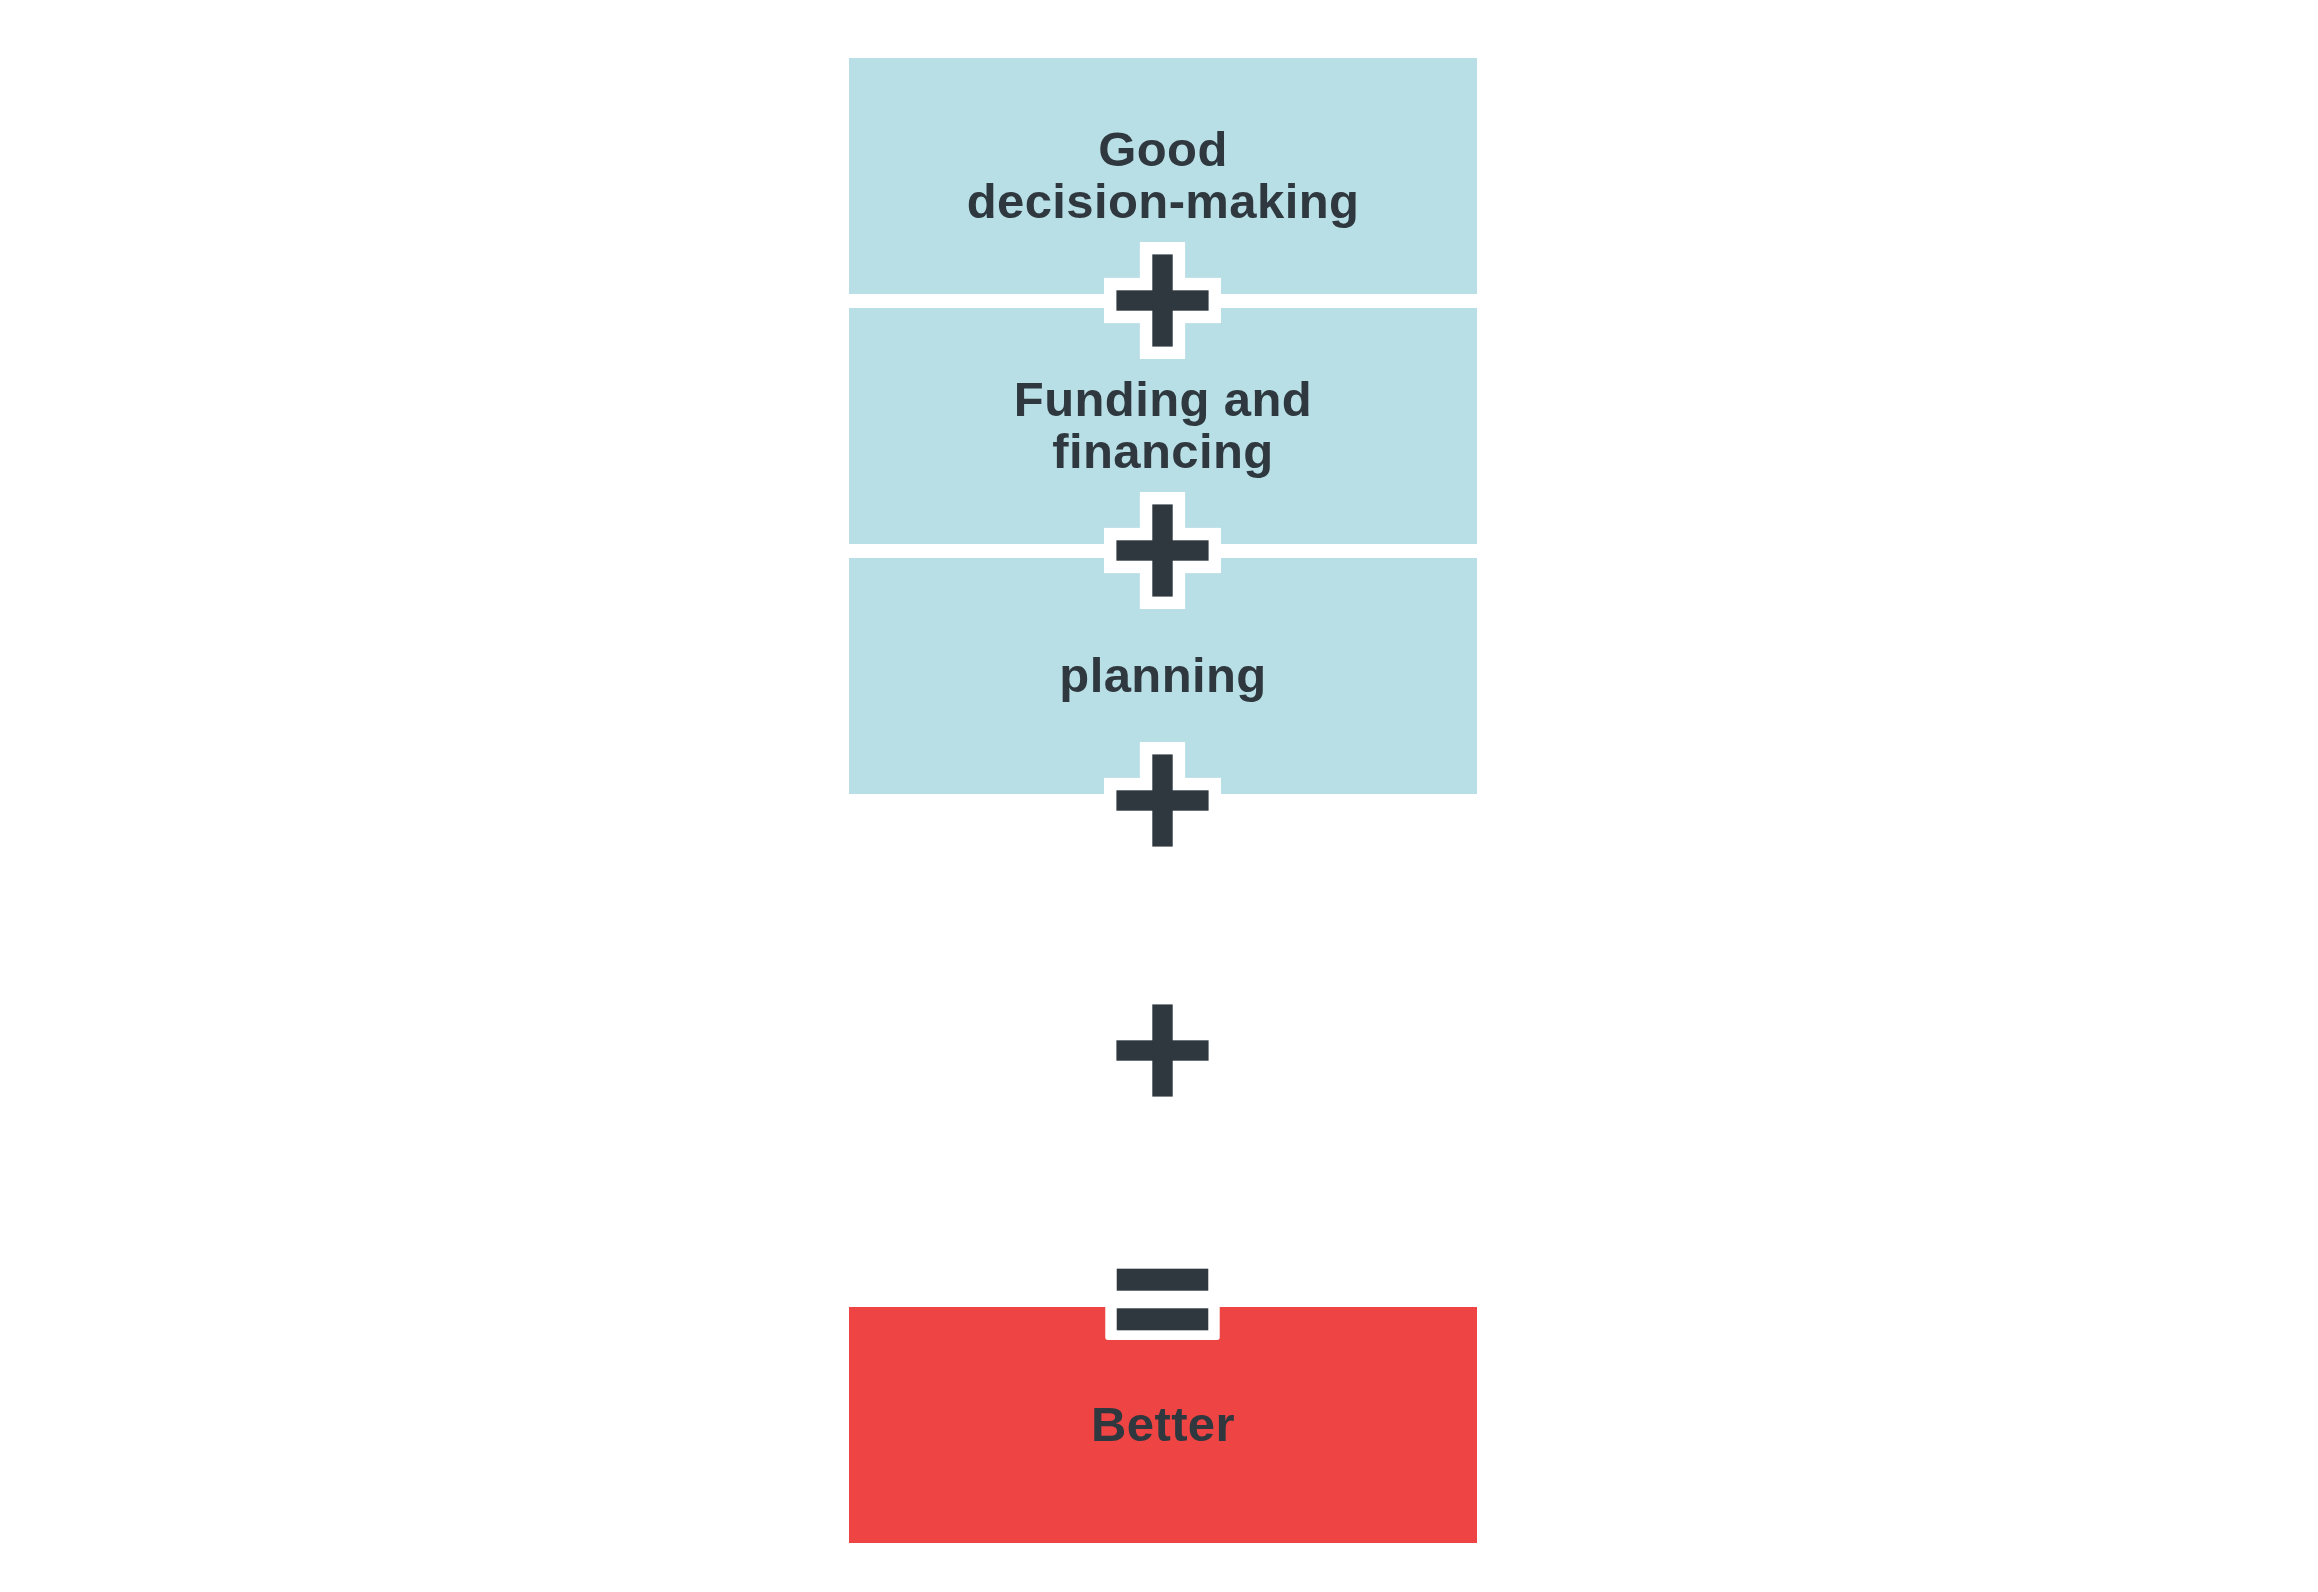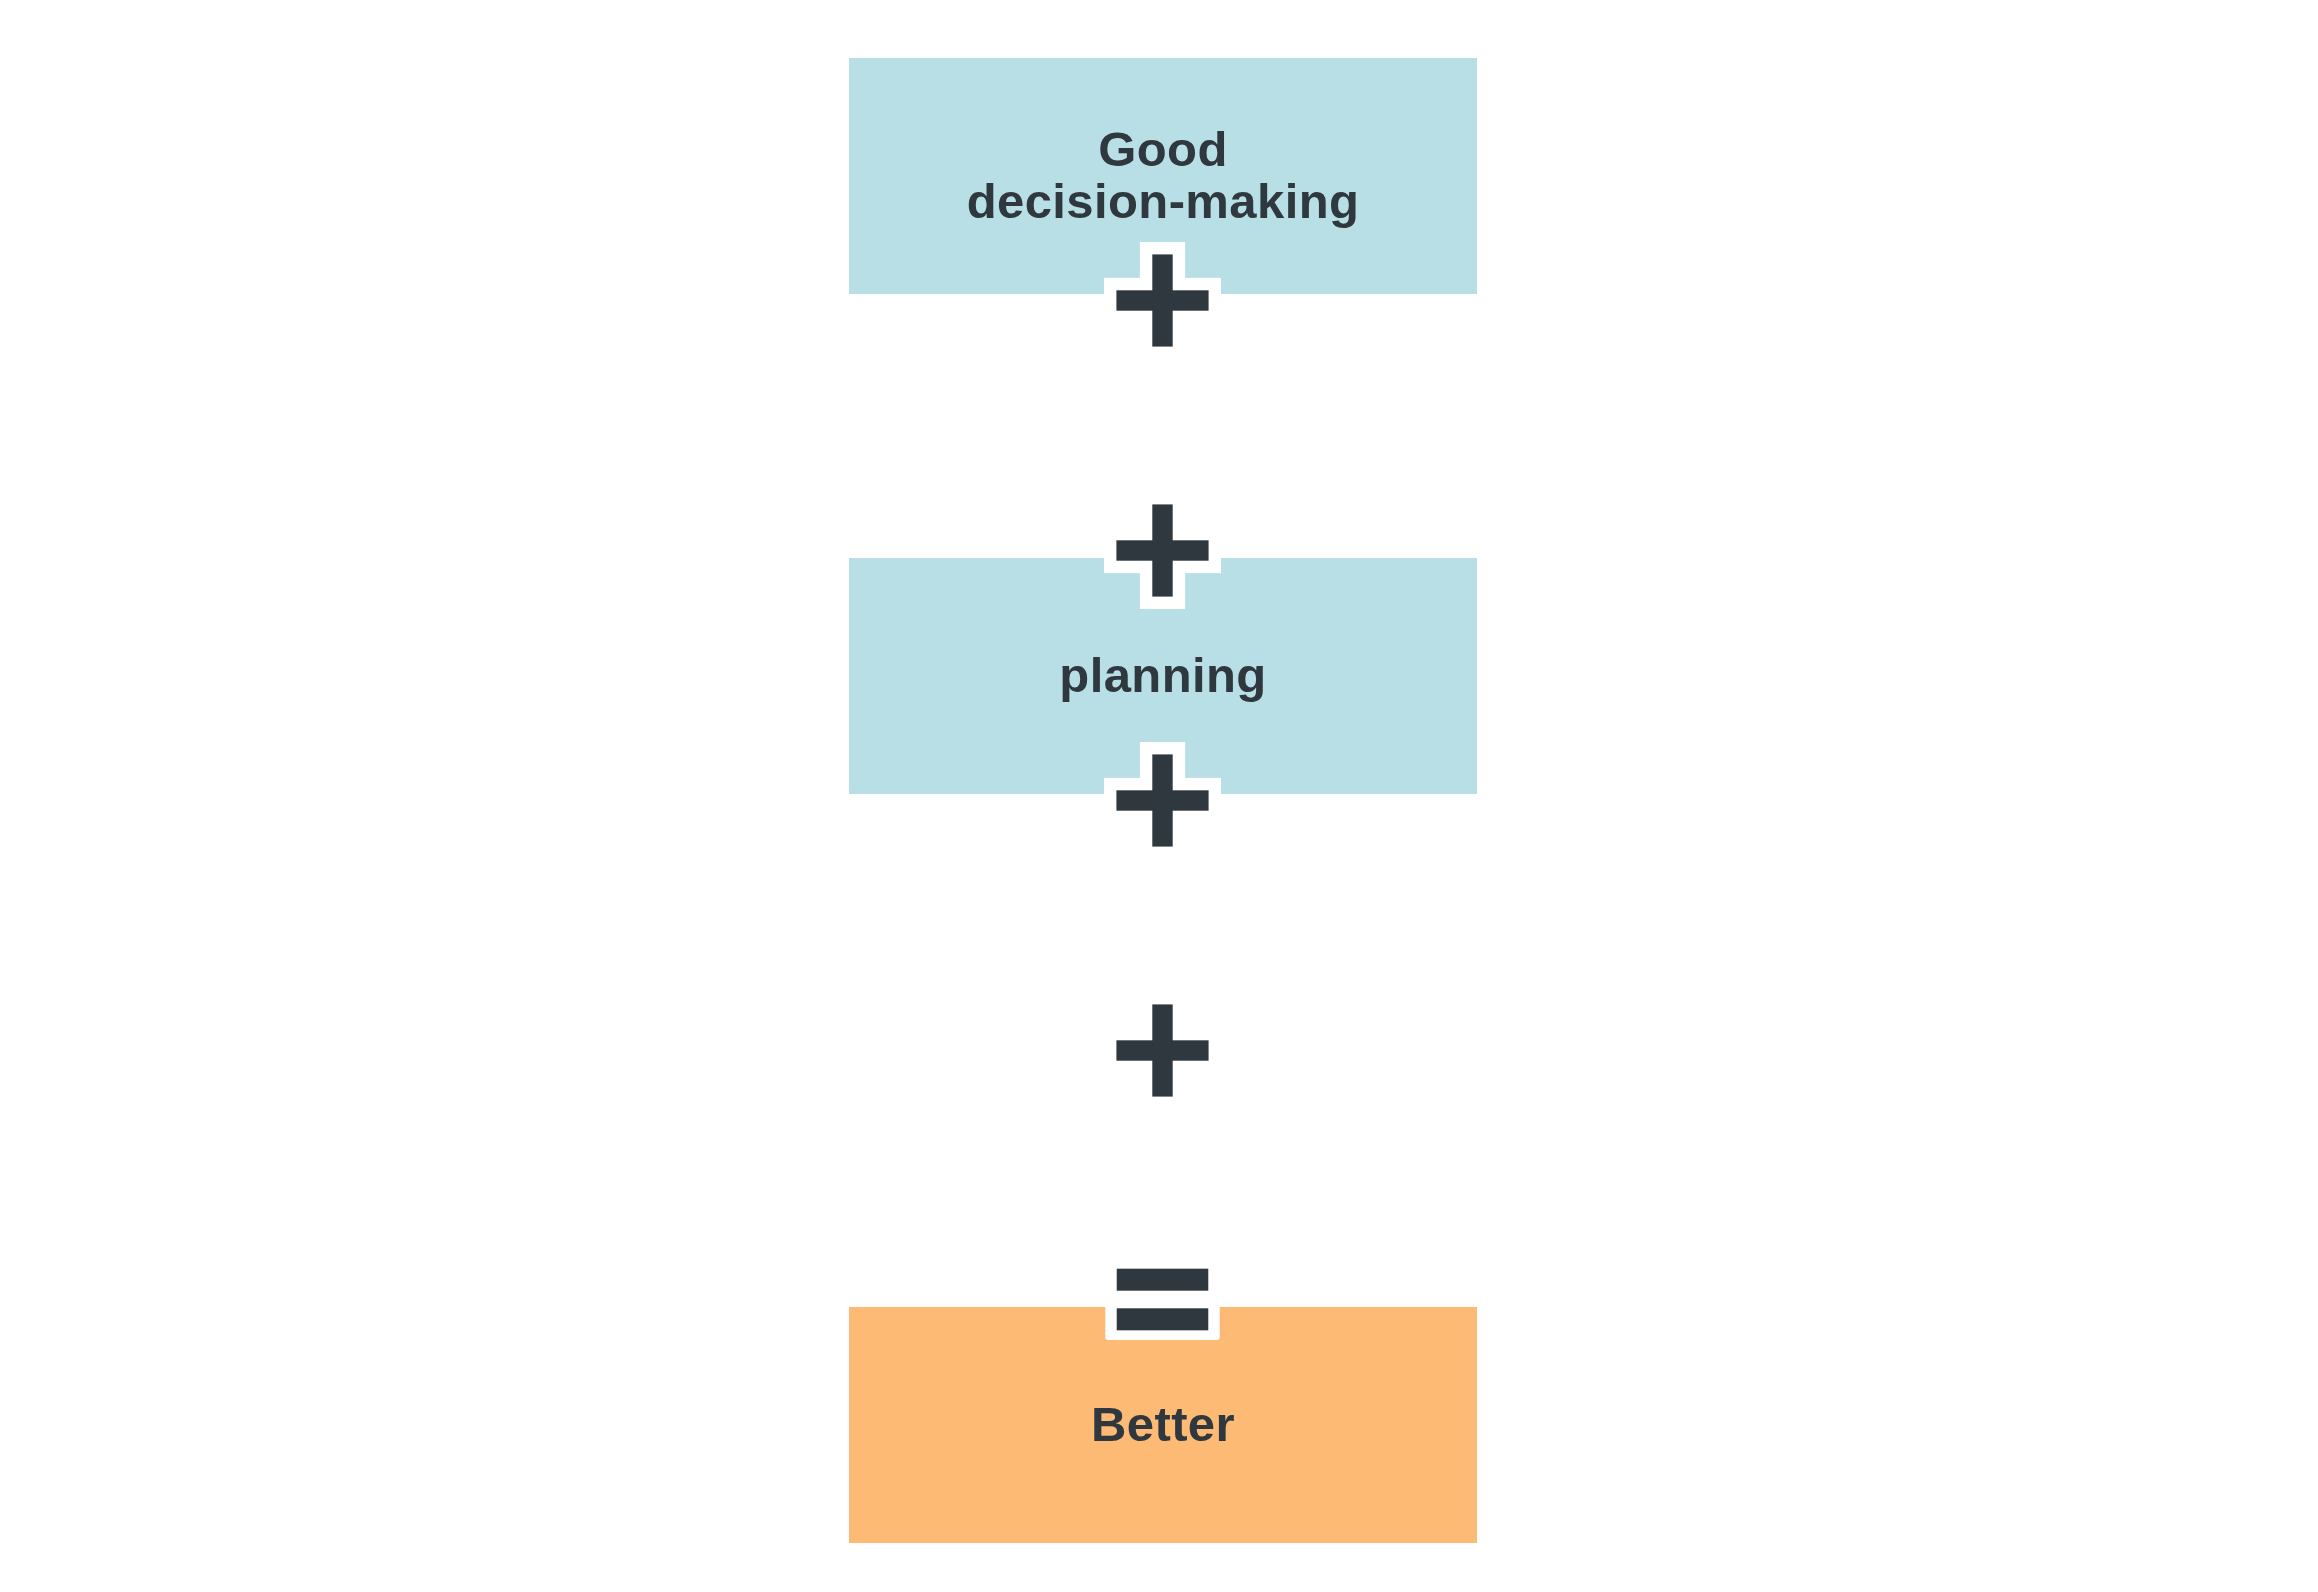--- a/index.html
+++ b/index.html
@@ -32,21 +32,21 @@
     left: 0;
     width: 628px;
     height: 236px;
     display: flex;
     flex-direction: column;
     align-items: center;
     justify-content: center;
     text-align: center;
   }
   .box.blue  { background: #b9dfe6; }
-  .box.orange{ background: #fdba74; }
+  .box.orange{ background: #ef4444; }
   .box .line {
     font-size: 49px;
     font-weight: 700;
     line-height: 1.06;
     color: #2e383e;
     letter-spacing: 0.4px;
     white-space: nowrap;
   }
   .op {
     position: absolute;
@@ -59,20 +59,24 @@
 <body>
 
 <div class="stage">
   <div class="stack">
 
     <div class="box blue" style="top:0;">
       <div class="line">Good</div>
       <div class="line">decision-making</div>
     </div>
 
+    <div class="box blue" style="top:250px;">
+      <div class="line">Funding and</div>
+      <div class="line">financing</div>
+    </div>
 
     <div class="box blue" style="top:500px;">
       <div class="line">planning</div>
     </div>
 
 
 
     <div class="box orange" style="top:1249px;">
       <div class="line">Better</div>
     </div>

